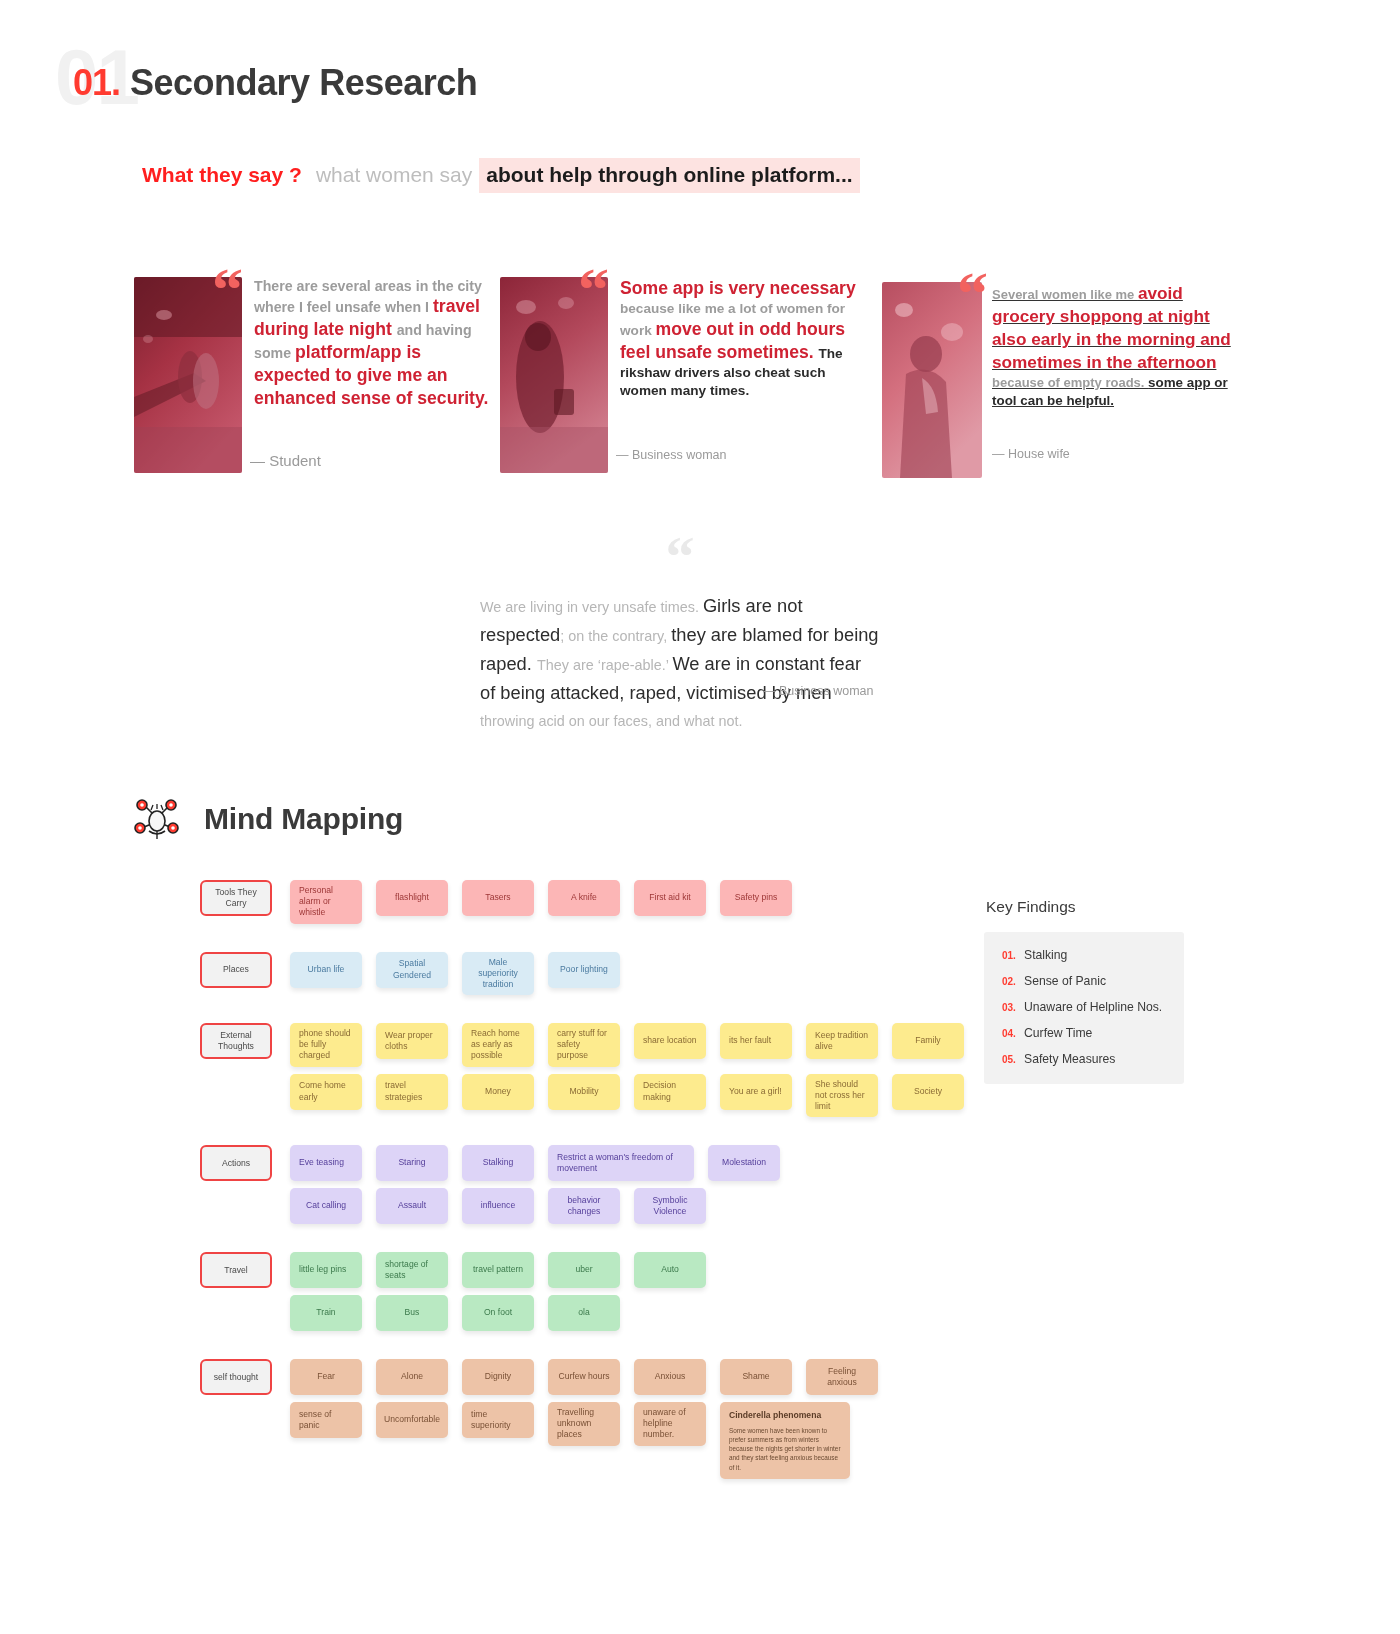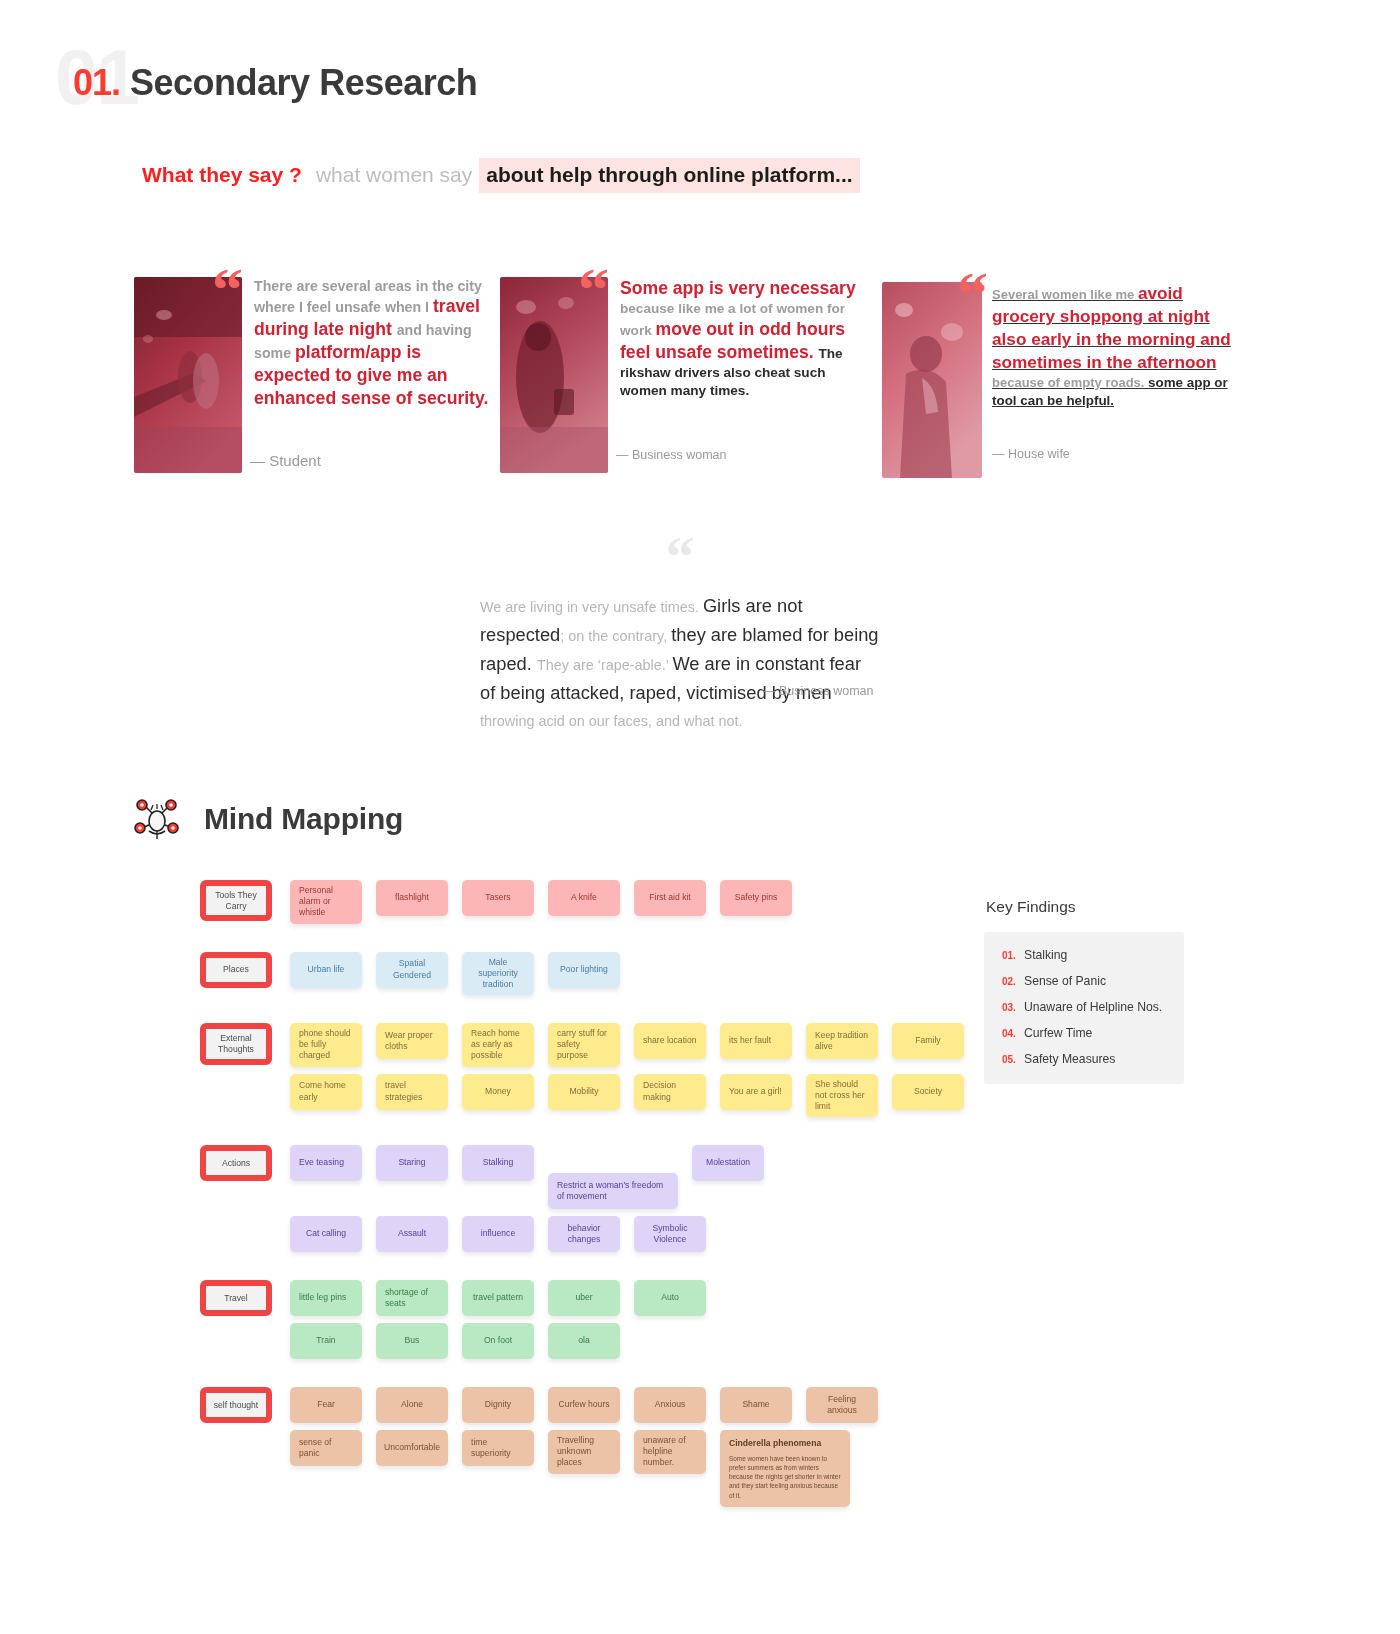--- a/index.html
+++ b/index.html
@@ -86,33 +86,33 @@
   .mm-head { position: absolute; left: 130px; top: 793px; display: flex; align-items: center; }
   .mm-icon { width: 52px; height: 52px; }
   .mm-title { font-size: 30px; font-weight: 700; color: #3a3a3a; margin-left: 22px; letter-spacing: -0.2px; }
 
   
   .board { position: absolute; left: 0; top: 880px; width: 980px; }
   .mrow { position: relative; display: flex; align-items: flex-start; margin-bottom: 7px; }
   .row-gap { height: 21px; }
   .cat-label {
     width: 72px; min-height: 36px; margin-left: 200px; margin-right: 18px;
-    background: #f2f2f2; border: 6px solid #ef4444; border-radius: 6px;
+    background: #f2f2f2; border: 2px solid #ef4444; border-radius: 6px;
     font-size: 8.6px; color: #4a4a4a; display: flex; align-items: center;
     justify-content: center; text-align: center; padding: 4px 4px; flex: 0 0 auto;
     line-height: 1.25;
   }
   .cat-spacer { width: 72px; margin-left: 200px; margin-right: 18px; flex: 0 0 auto; }
   .note {
     min-height: 36px; border-radius: 5px; font-size: 8.6px; line-height: 1.3;
     display: flex; align-items: center; padding: 5px 9px; margin-right: 14px;
     flex: 0 0 auto; box-shadow: 0 3px 5px rgba(0,0,0,0.09);
   }
   .note.w-m { width: 72px; }
-  .note.w-xl { width: 130px; margin-top: 28px; }
+  .note.w-xl { width: 146px; }
   .note.center { justify-content: center; text-align: center; }
 
   .n-pink   { background: #fcb6b6; color: #9d3636; }
   .n-blue   { background: #d9ebf5; color: #4b7ba0; }
   .n-yellow { background: #fdeb8e; color: #8a6b35; }
   .n-purple { background: #ddd4f7; color: #56409b; }
   .n-green  { background: #b9e9c2; color: #3c7a4c; }
   .n-peach  { background: #edc3a7; color: #7a5136; }
 
   .note-big {

